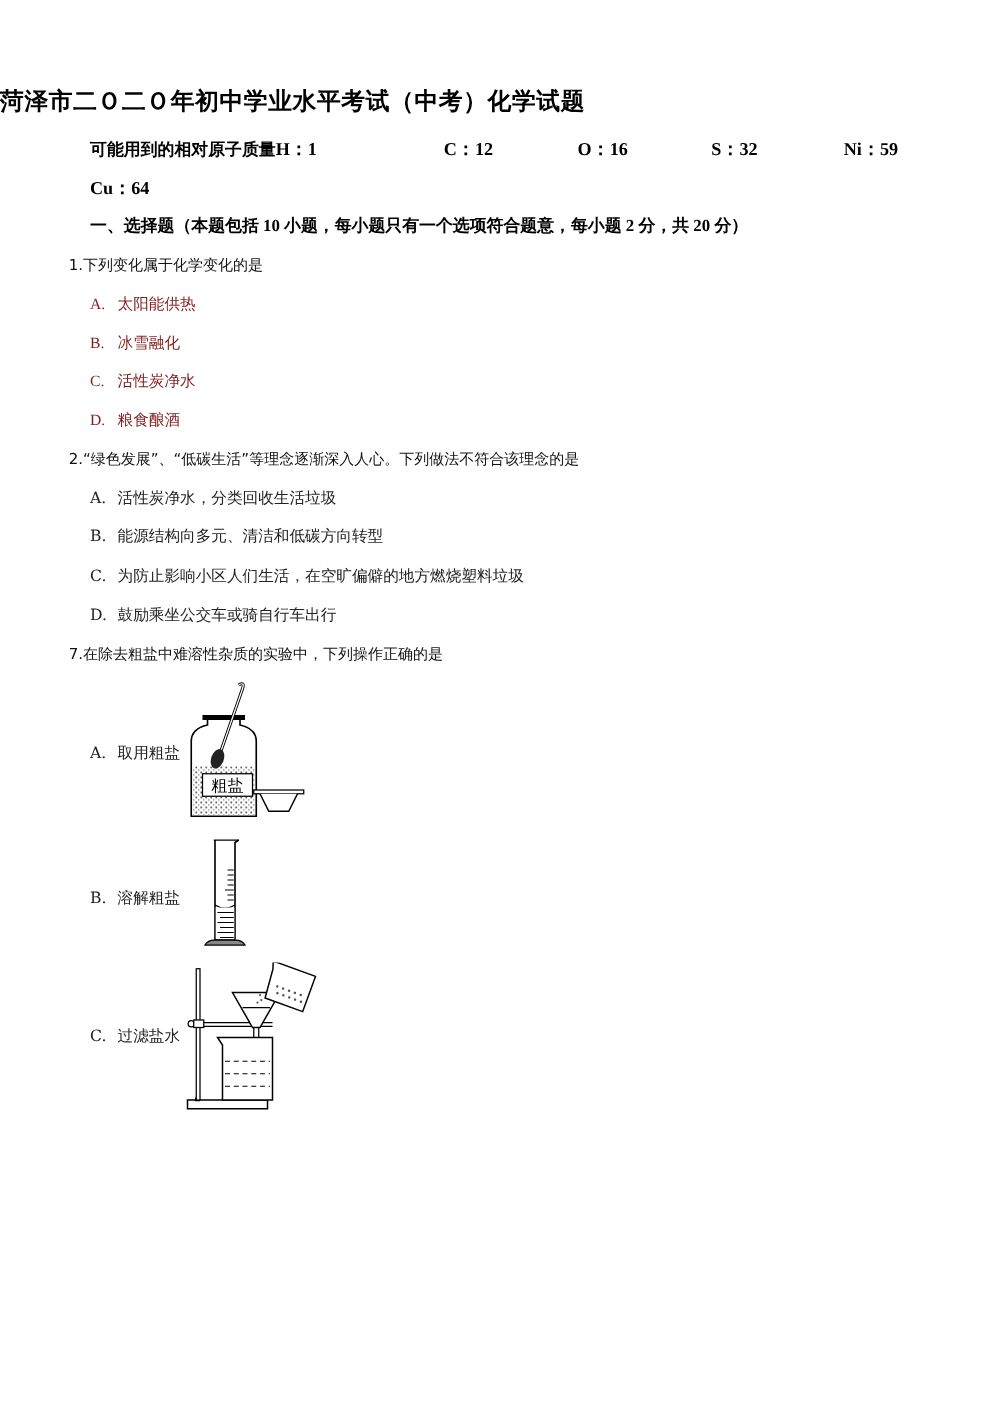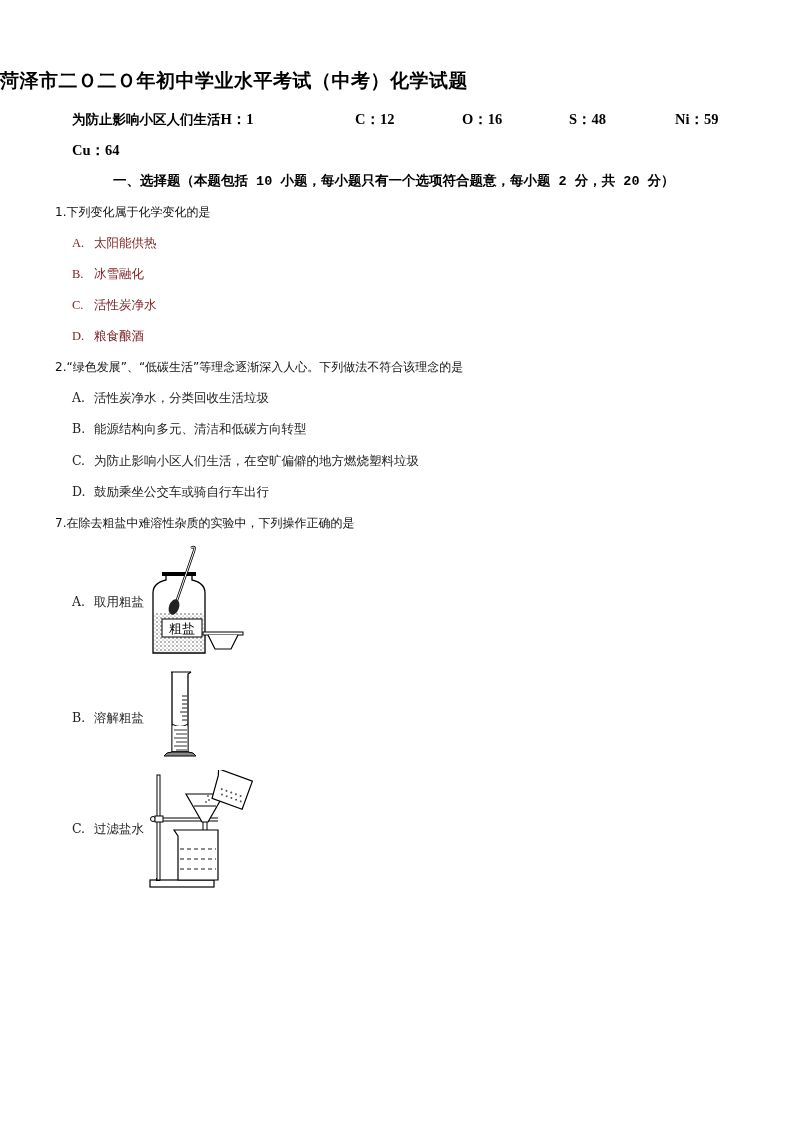--- a/index.html
+++ b/index.html
@@ -20,30 +20,30 @@
   .fig { position: absolute; }
 </style>
 </head>
 <body>
 
 <div>
 
   <div class="title">菏泽市二Ｏ二Ｏ年初中学业水平考试（中考）化学试题</div>
 
   <div class="masses">
-    <span style="left:0"><span style="position:static;font-family:'DejaVu Serif',serif;font-size:13.5px;">为防止影响小区人们生活</span><span style="position:static">H：1</span></span>
+    <span style="left:0"><span style="position:static;font-family:'DejaVu Serif',serif;font-size:13.5px;">可能用到的相对原子质量</span><span style="position:static">H：1</span></span>
     <span style="left:283px">C：12</span>
     <span style="left:390px">O：16</span>
-    <span style="left:497px">S：48</span>
+    <span style="left:497px">S：32</span>
     <span style="left:603px">Ni：59</span>
   </div>
 
   <div class="bold-line" style="top:141px">Cu：64</div>
 
-  <div class="bold-line" style="top:172px; font-family:Liberation Mono, monospace; font-size:13.5px;margin-left:41px;">一、选择题（本题包括 10 小题，每小题只有一个选项符合题意，每小题 2 分，共 20 分）</div>
+  <div class="bold-line" style="top:172px; font-family:Liberation Serif, serif; font-size:13.5px;">一、选择题（本题包括 10 小题，每小题只有一个选项符合题意，每小题 2 分，共 20 分）</div>
 
   <div class="q" style="top:204px">1.下列变化属于化学变化的是</div>
   <div class="opt" style="top:235px">
     <span class="letter">A.</span><span>太阳能供热</span>
   </div>
   <div class="opt" style="top:266px">
     <span class="letter">B.</span><span>冰雪融化</span>
   </div>
   <div class="opt" style="top:297px">
     <span class="letter">C.</span><span>活性炭净水</span>

